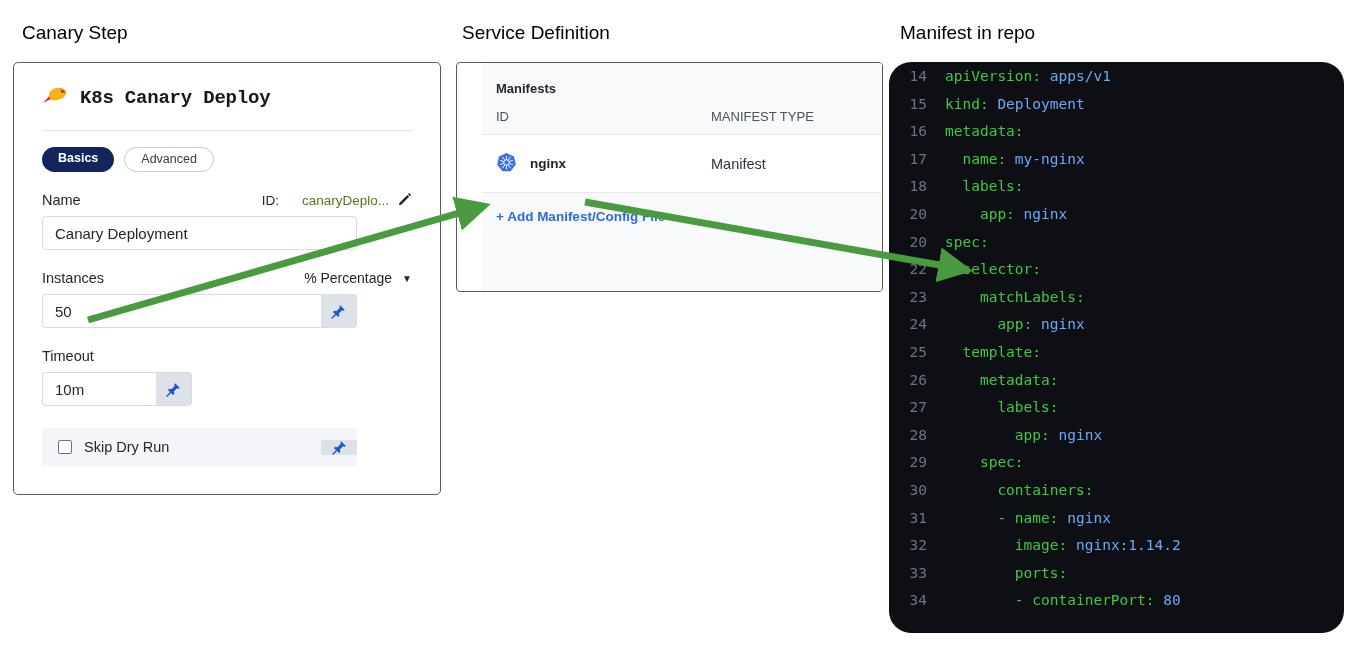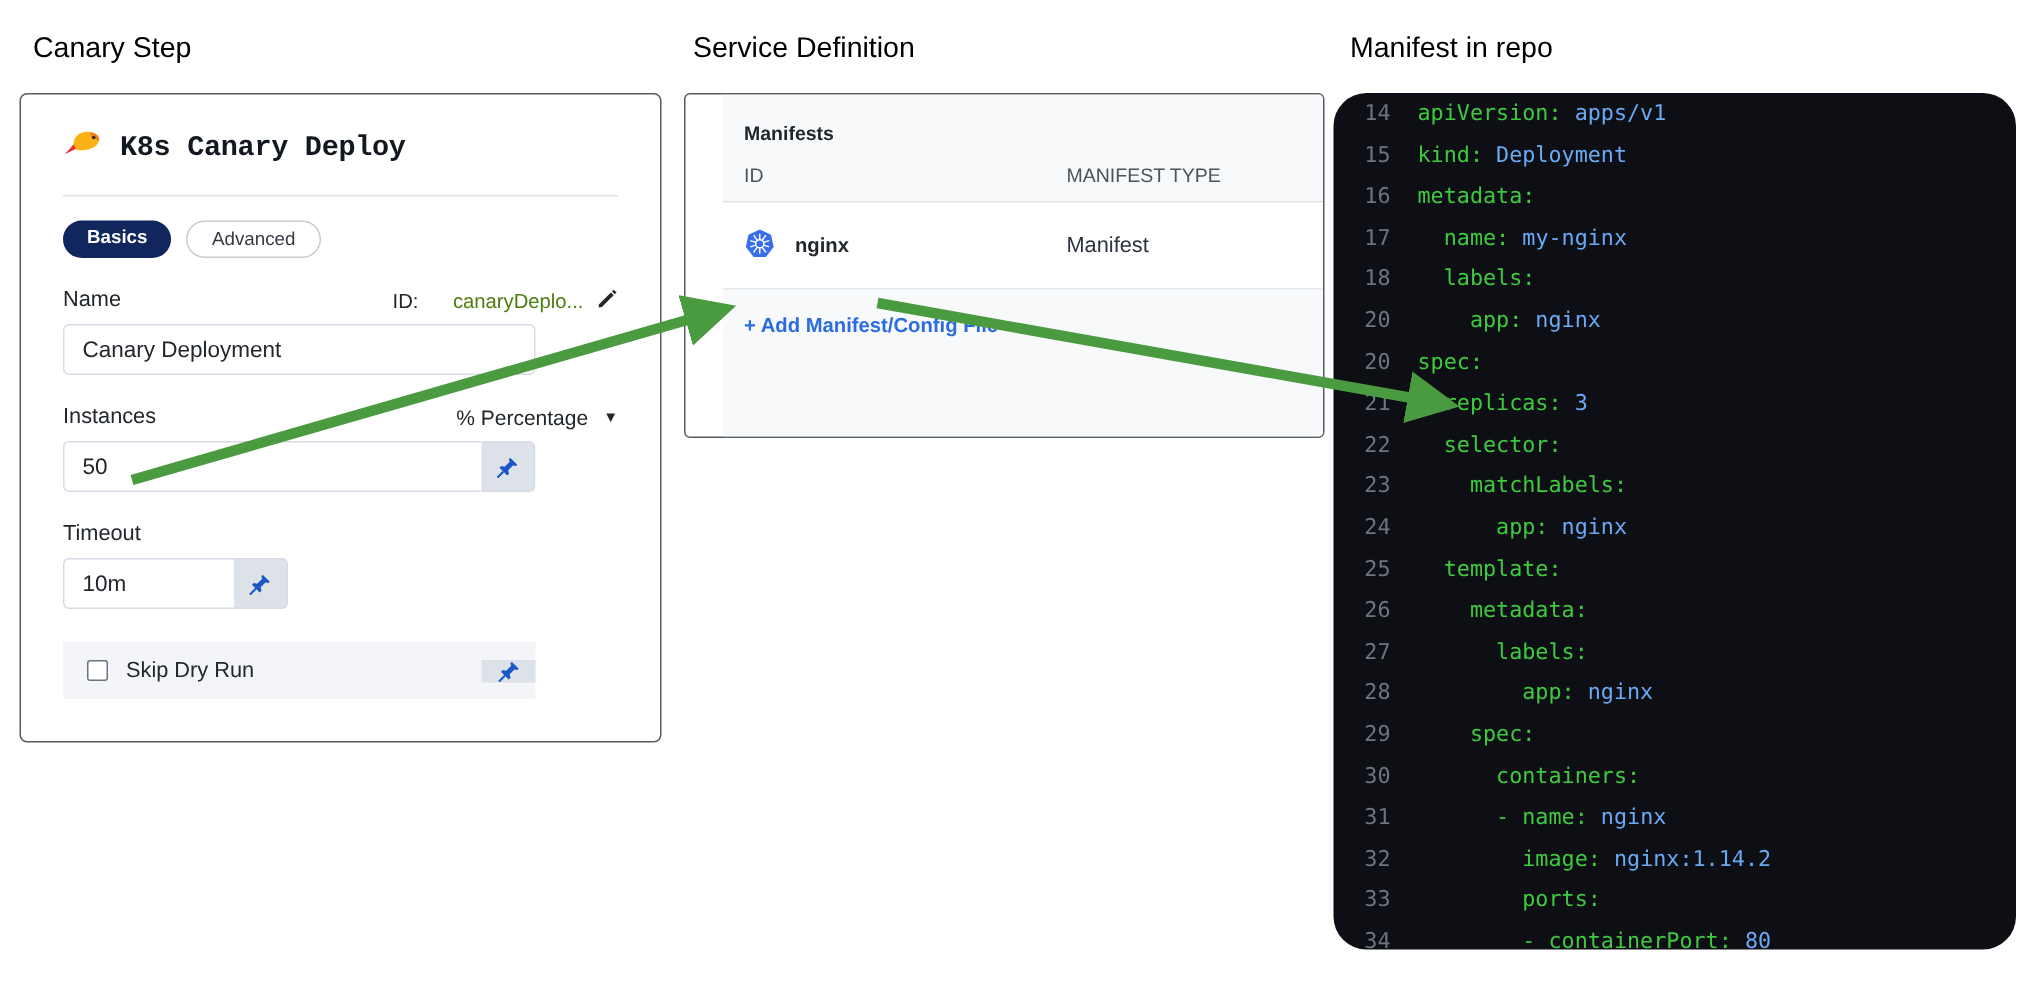--- a/index.html
+++ b/index.html
@@ -411,24 +411,20 @@
       </div>
       <div class="code-line">
         <span class="ln">20</span>
         <span class="code-text"><span>    </span><span class="k">app:</span><span class="v"> nginx</span></span>
       </div>
       <div class="code-line">
         <span class="ln">20</span>
         <span class="code-text"><span></span><span class="k">spec:</span></span>
       </div>
       <div class="code-line">
-        <span class="ln">21</span>
-        <span class="code-text"><span>  </span><span class="k">replicas:</span><span class="v"> 3</span></span>
-      </div>
-      <div class="code-line">
         <span class="ln">22</span>
         <span class="code-text"><span>  </span><span class="k">selector:</span></span>
       </div>
       <div class="code-line">
         <span class="ln">23</span>
         <span class="code-text"><span>    </span><span class="k">matchLabels:</span></span>
       </div>
       <div class="code-line">
         <span class="ln">24</span>
         <span class="code-text"><span>      </span><span class="k">app:</span><span class="v"> nginx</span></span>

